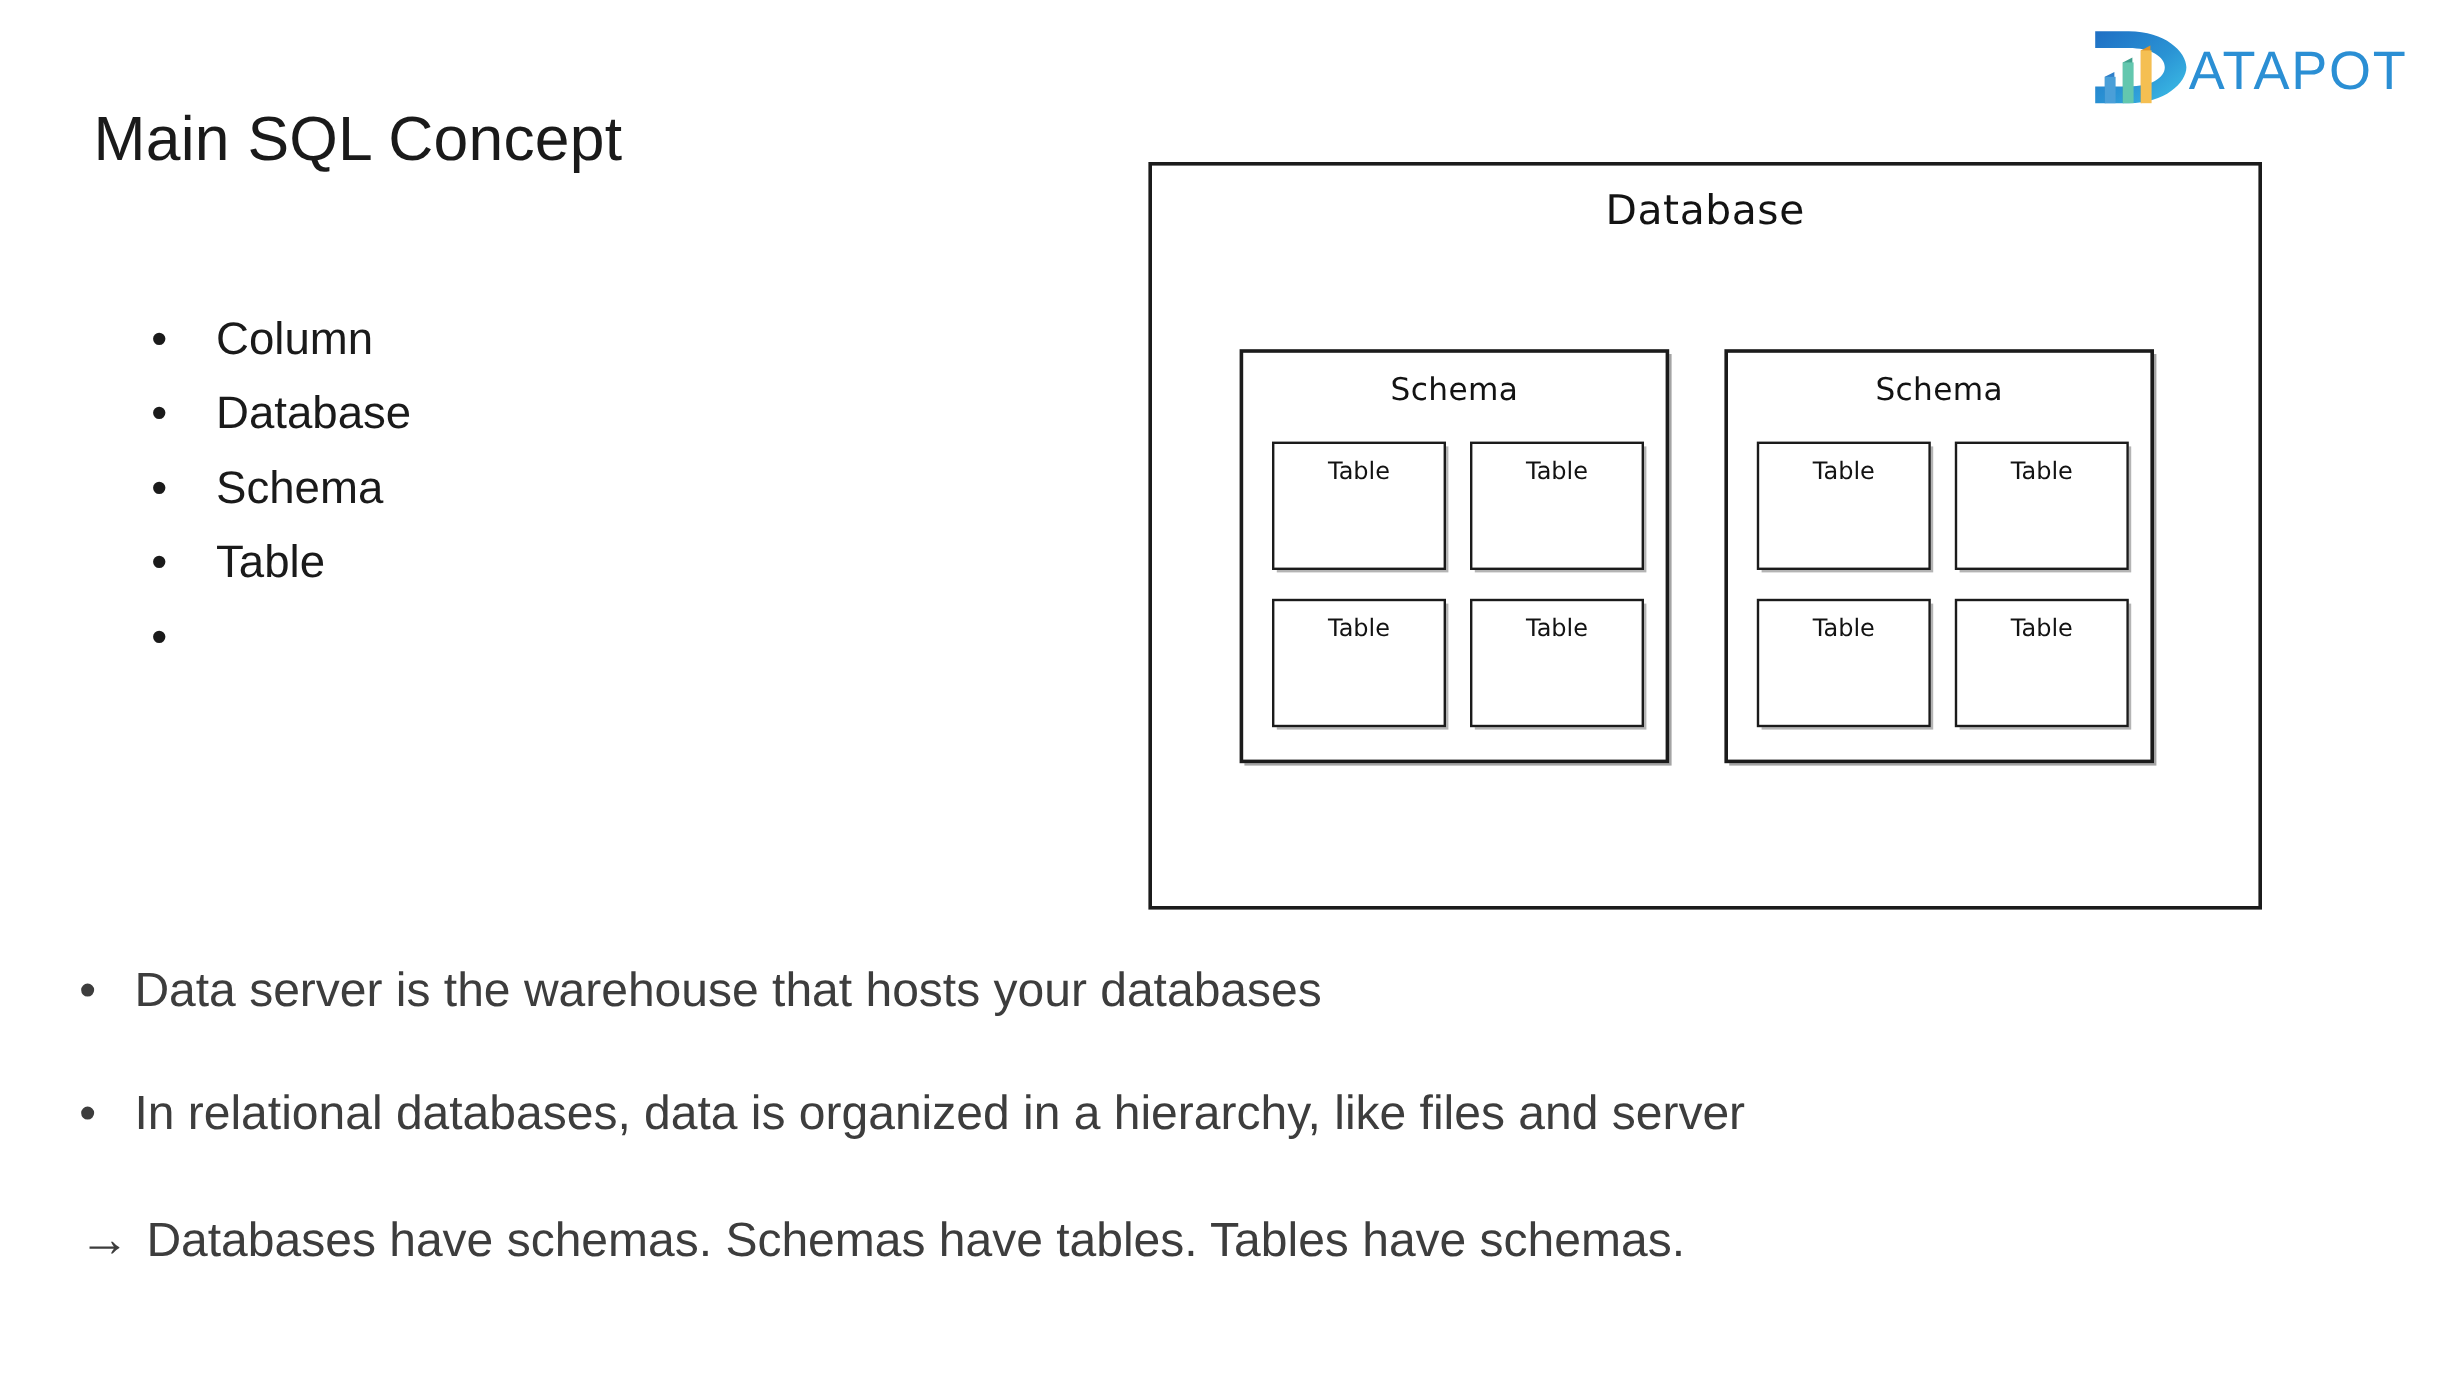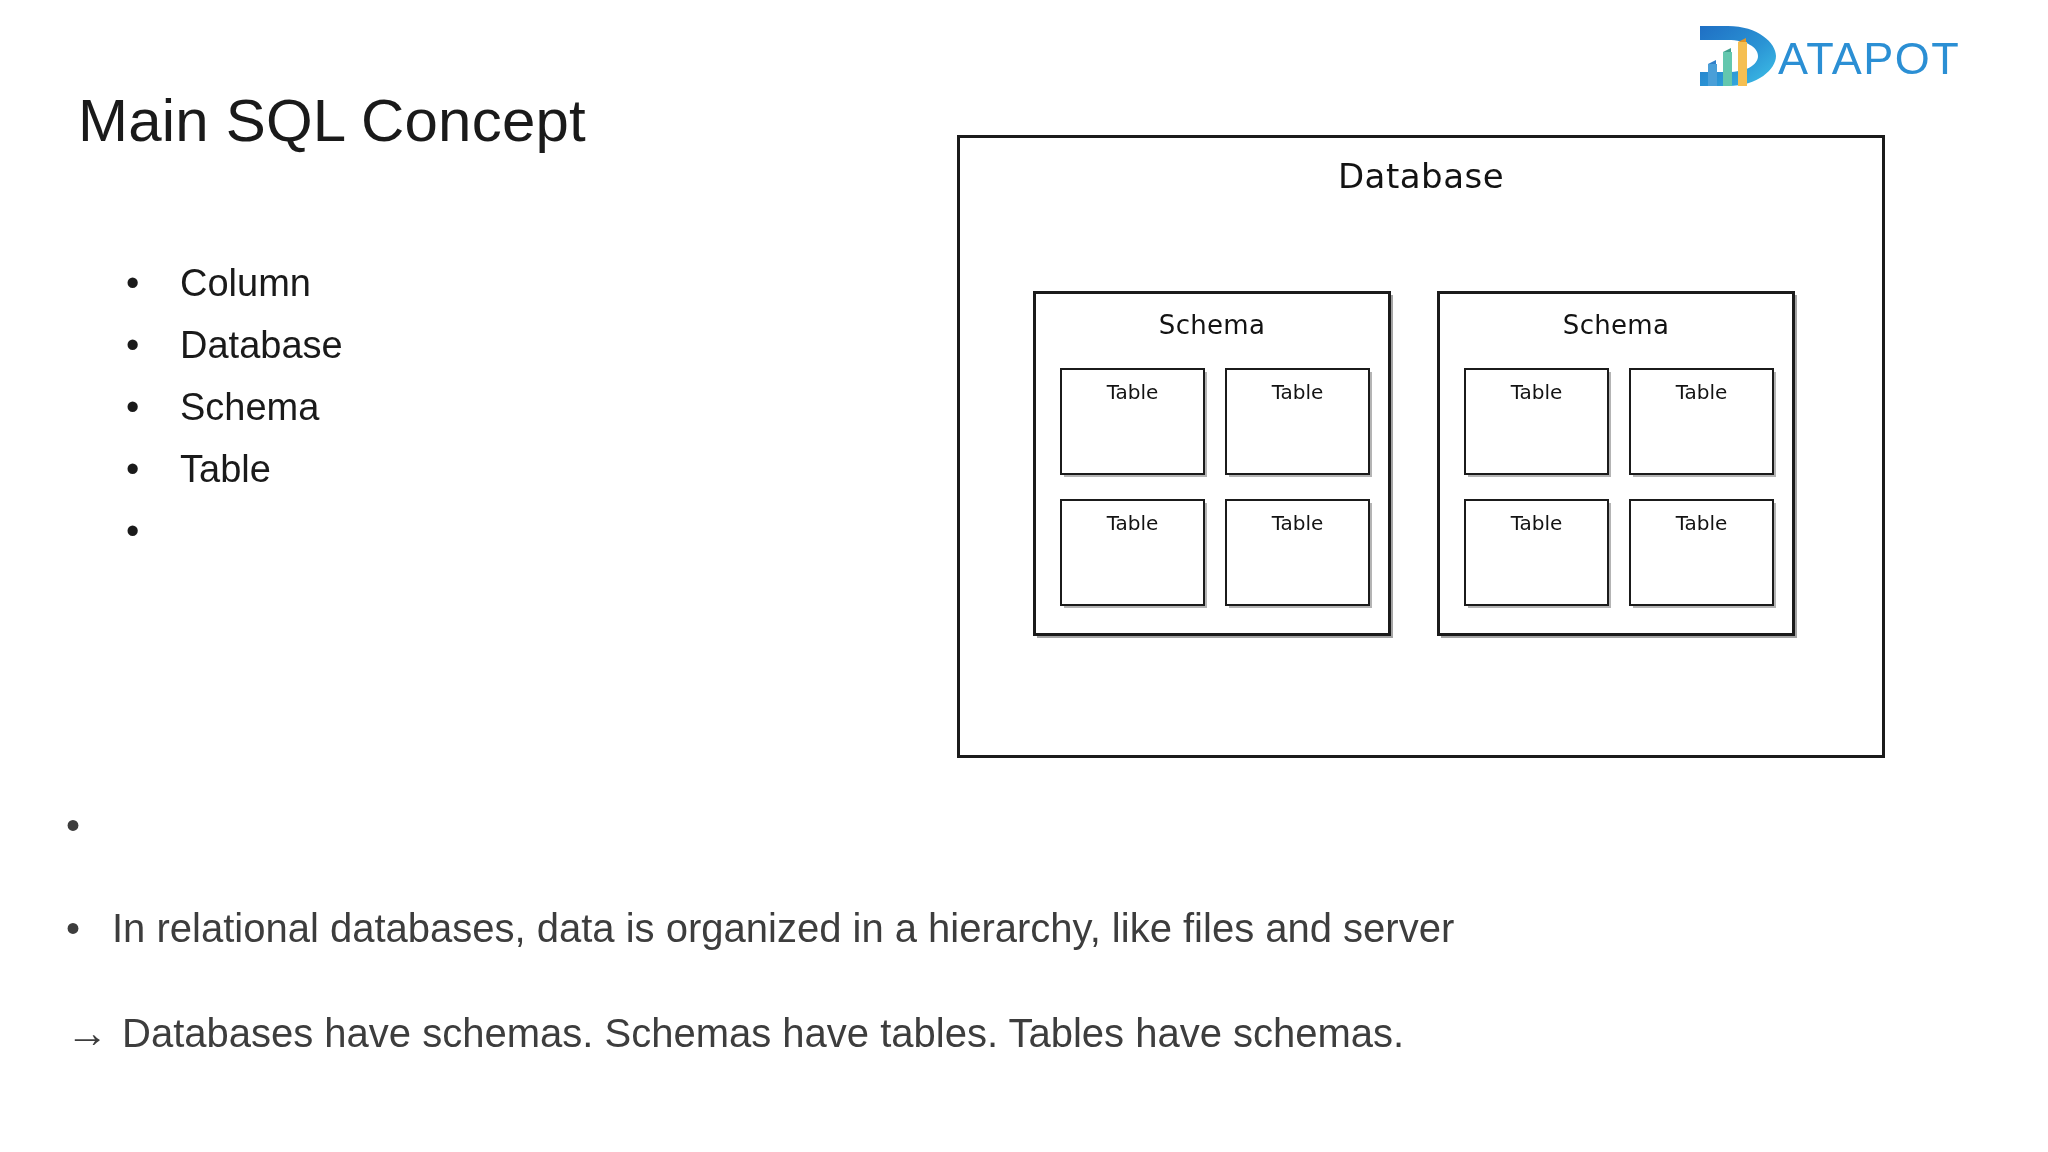--- a/index.html
+++ b/index.html
@@ -13,35 +13,35 @@
     position: relative;
     overflow: hidden;
     font-family: "Liberation Sans", sans-serif;
     color: #404040;
     -webkit-font-smoothing: antialiased;
   }
 
   
   #logo {
     position: absolute;
-    left: 1692px;
+    left: 1738px;
     top: 18px;
     width: 300px;
     height: 76px;
     display: flex;
     align-items: flex-start;
   }
   #logo svg { display: block; }
 
   
   #page-title {
     position: absolute;
     left: 78px;
     top: 88px;
-    font-size: 60px;
+    font-size: 52px;
     font-weight: 400;
     color: #1a1a1a;
     letter-spacing: 0.2px;
     line-height: 1.1;
     white-space: nowrap;
   }
 
   
   #concept-list {
     position: absolute;
@@ -259,20 +259,21 @@
       <div class="table-box">
         <span class="table-label">Table</span>
       </div>
     </div>
   </div>
 </div>
 
 <div id="notes">
   <div class="note-line">
     <span class="note-marker">•</span>
+    <span class="note-text">Data server is the warehouse that hosts your databases</span>
   </div>
   <div class="note-line">
     <span class="note-marker">•</span>
     <span class="note-text">In relational databases, data is organized in a hierarchy, like files and server</span>
   </div>
   <div class="note-line arrow">
     <span class="note-marker">→</span>
     <span class="note-text">Databases have schemas. Schemas have tables. Tables have schemas.</span>
   </div>
 </div>

